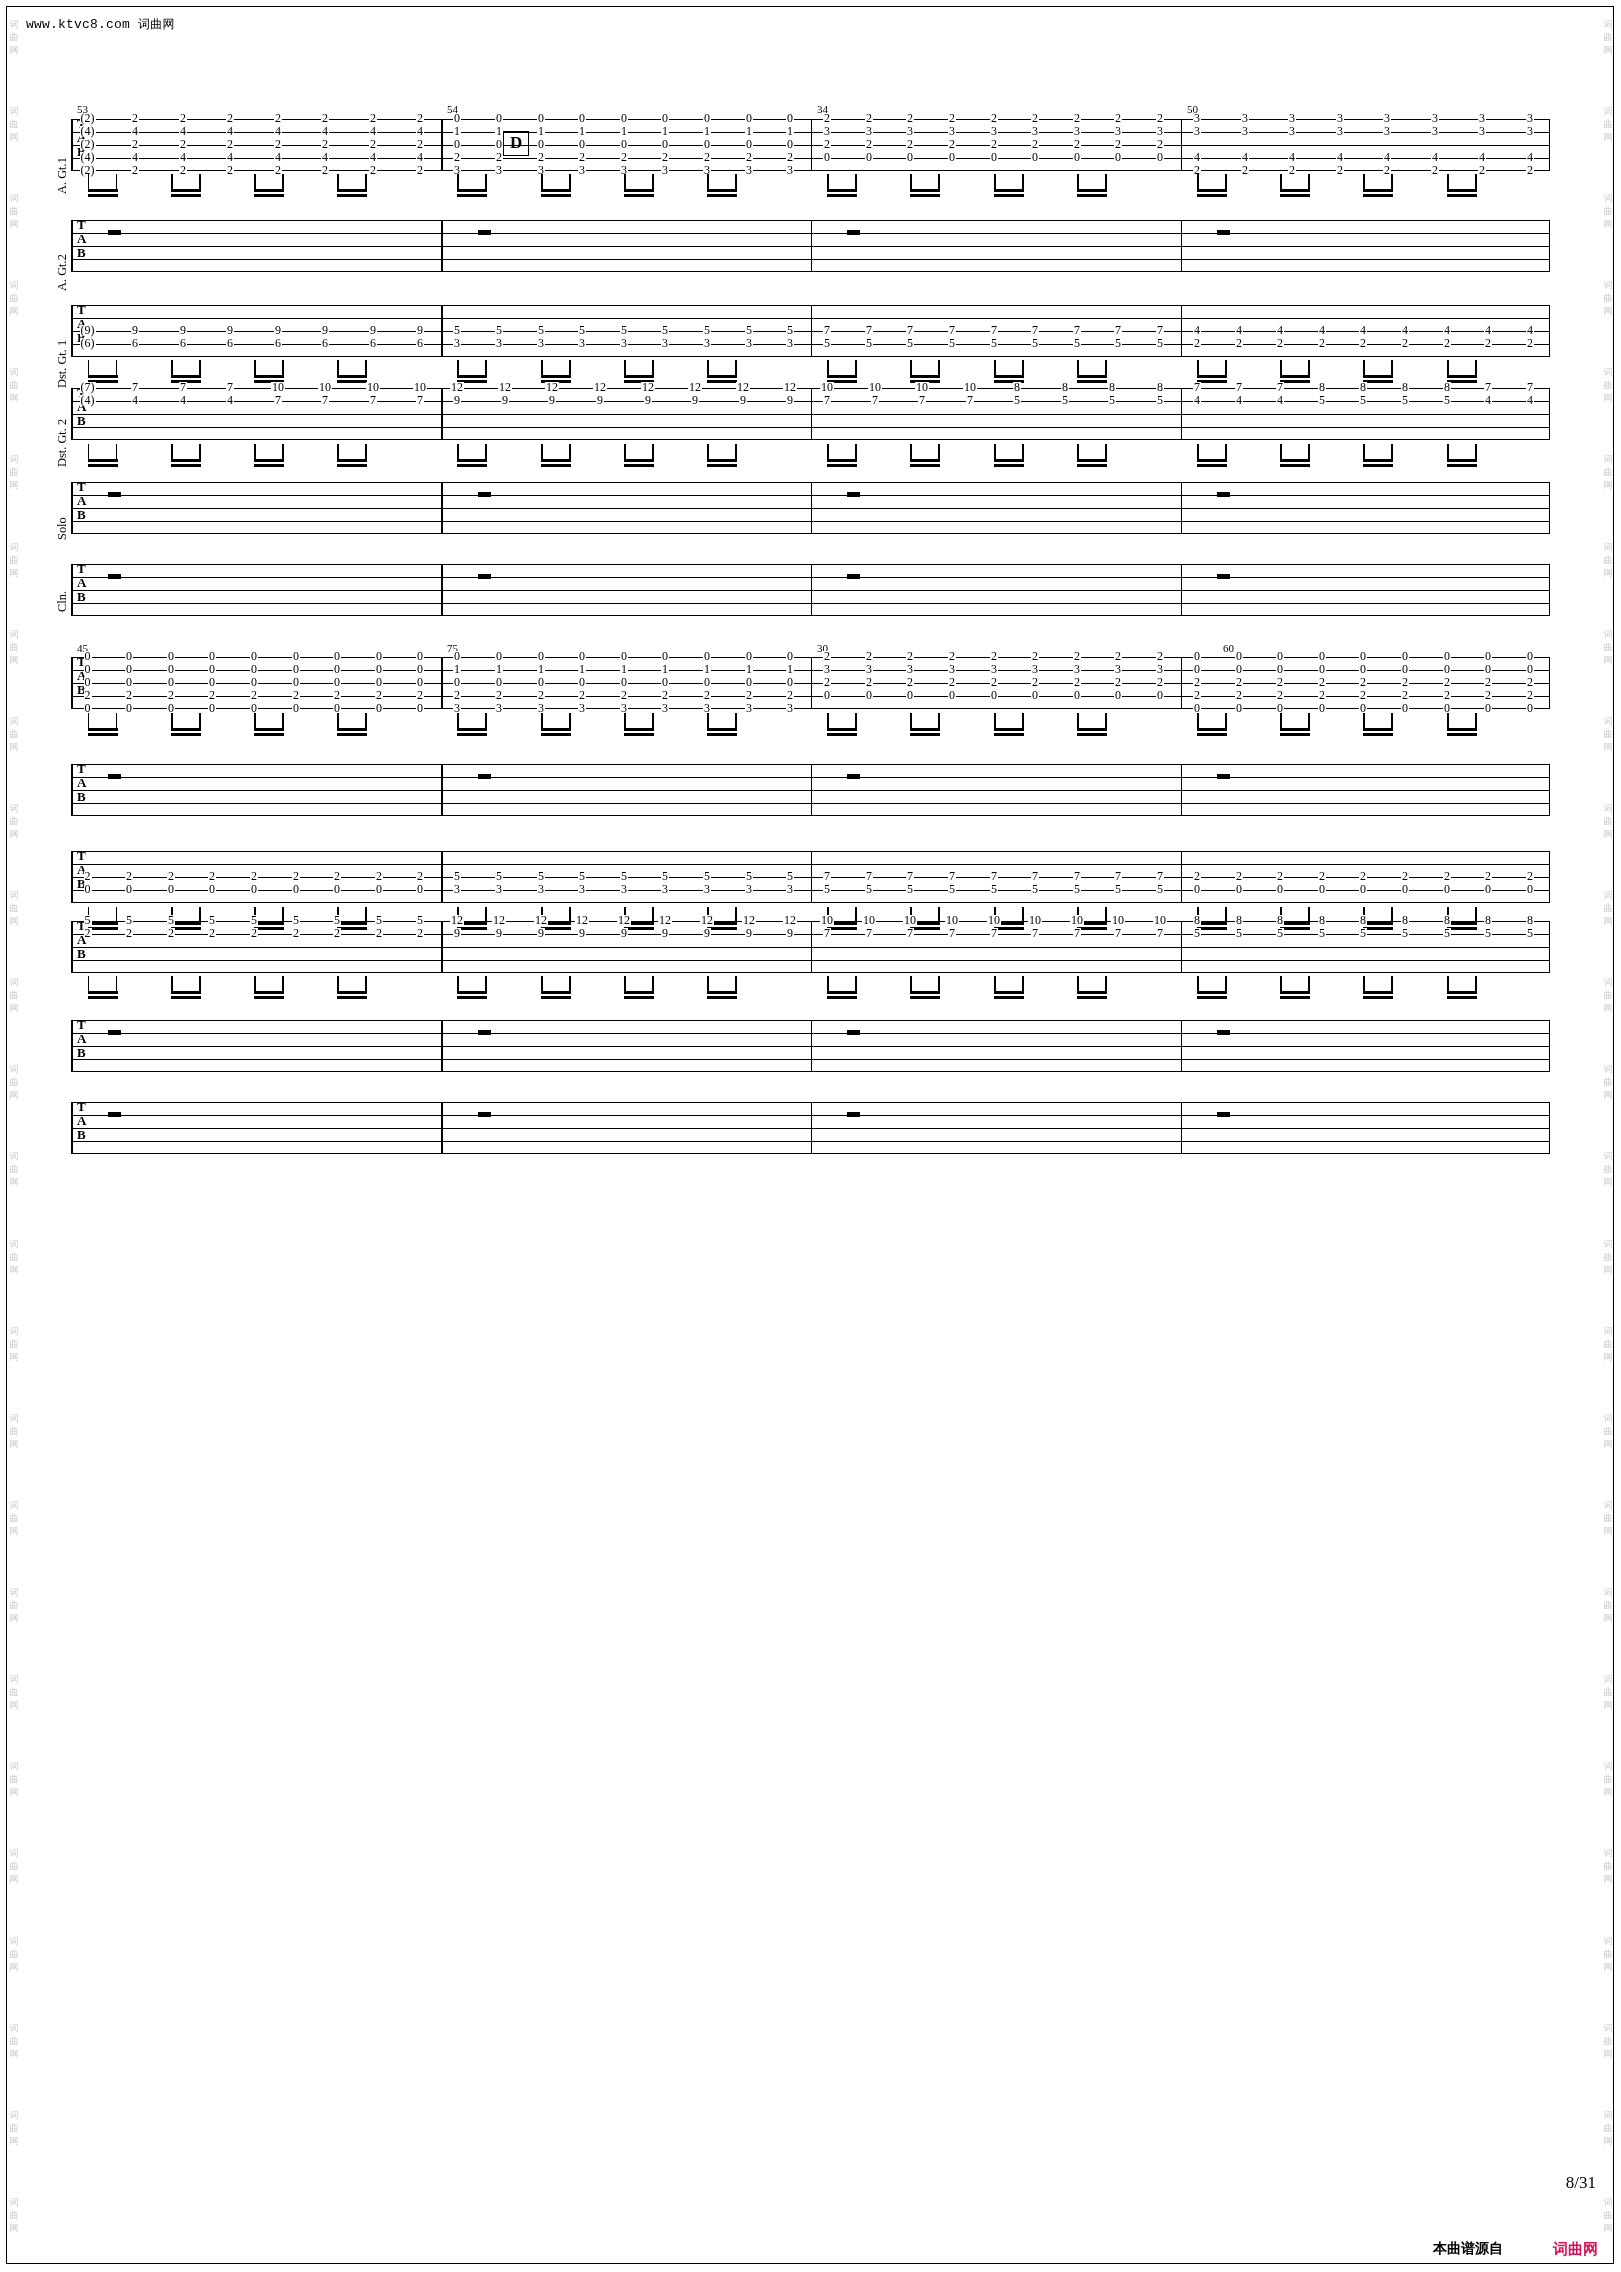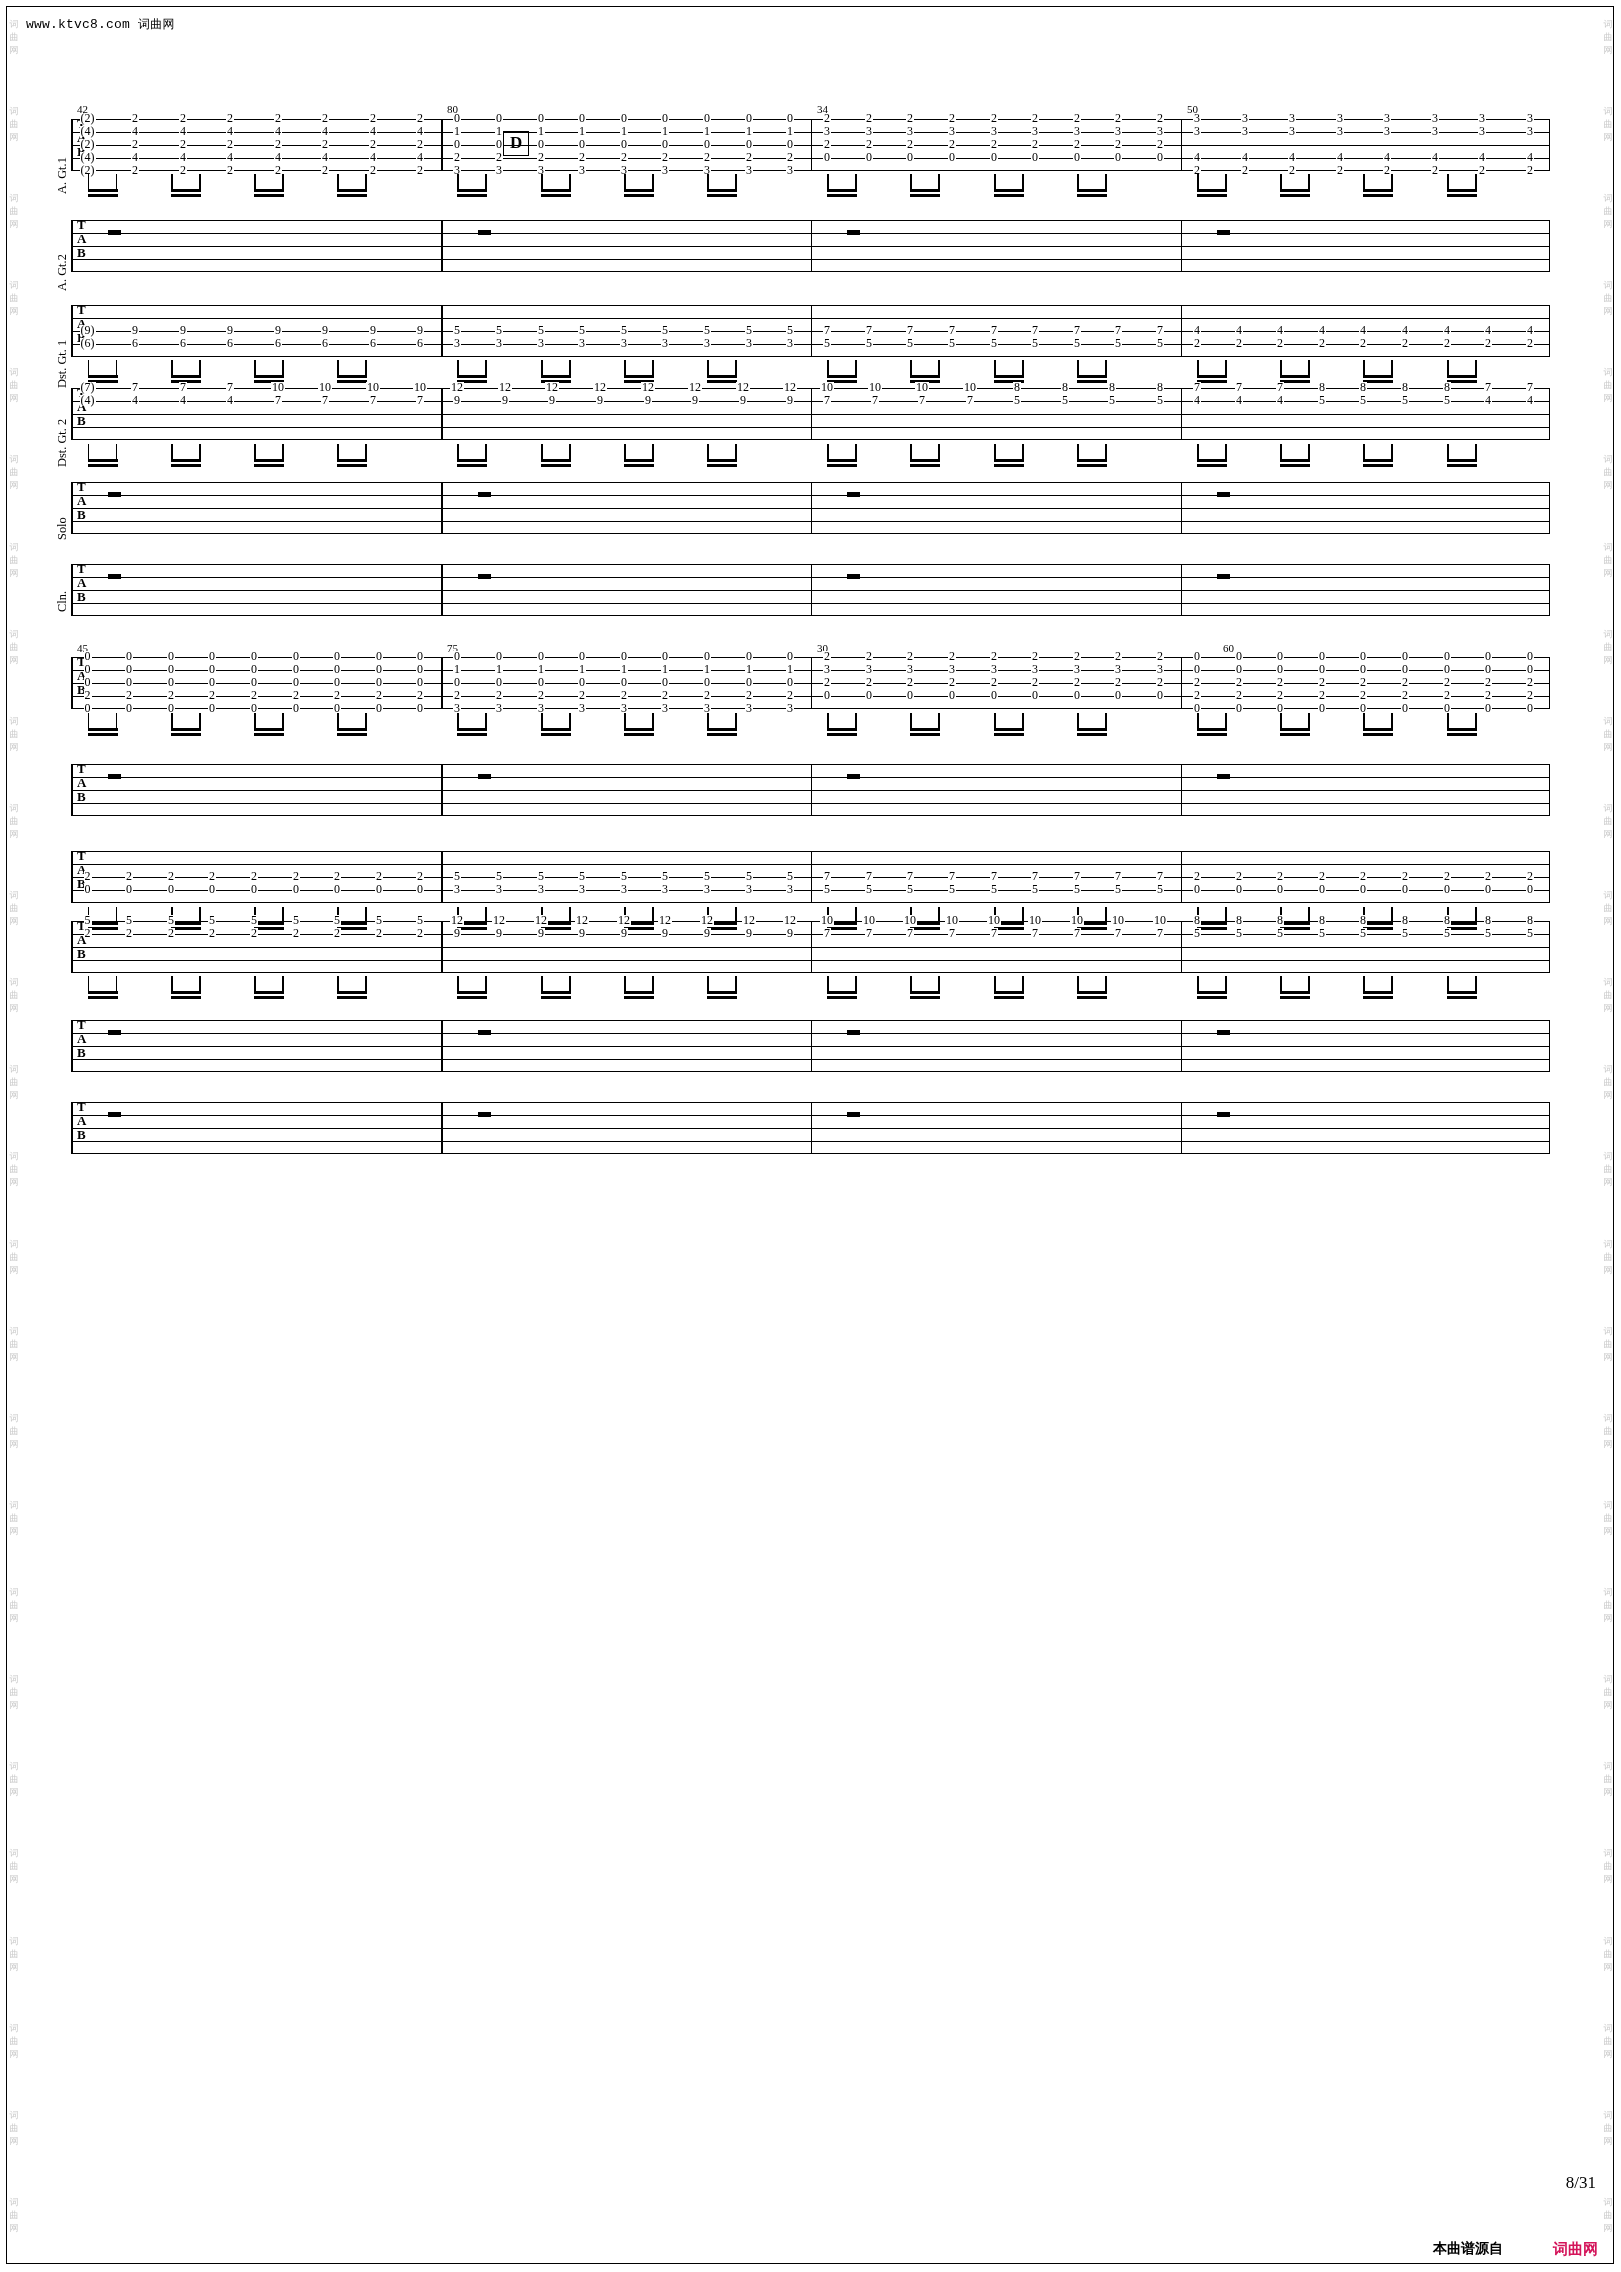--- a/index.html
+++ b/index.html
@@ -103,22 +103,22 @@
     <div class="wm wm-right" style="top: 1847px;">词<br>曲<br>网</div>
     <div class="wm wm-right" style="top: 1935px;">词<br>曲<br>网</div>
     <div class="wm wm-right" style="top: 2022px;">词<br>曲<br>网</div>
     <div class="wm wm-right" style="top: 2109px;">词<br>曲<br>网</div>
     <div class="wm wm-right" style="top: 2196px;">词<br>曲<br>网</div>
   </div>
 
 <div class="sectionbox" style="left:503px;top:131px;">D</div>
 
 <div id="score">
-    <div class="measnum" style="left: 77px; top: 103px;">42</div>
-    <div class="measnum" style="left: 447px; top: 103px;">80</div>
+    <div class="measnum" style="left: 77px; top: 103px;">53</div>
+    <div class="measnum" style="left: 447px; top: 103px;">54</div>
     <div class="measnum" style="left: 817px; top: 103px;">34</div>
     <div class="measnum" style="left: 1187px; top: 103px;">50</div>
     <div class="staff" style="left: 71px; top: 119px; width: 1479px; height: 51px;">
       <div class="lines">
         <i style="top: 0px;"></i>
         <i style="top: 13px;"></i>
         <i style="top: 26px;"></i>
         <i style="top: 39px;"></i>
         <i style="top: 51px;"></i>
       </div>

